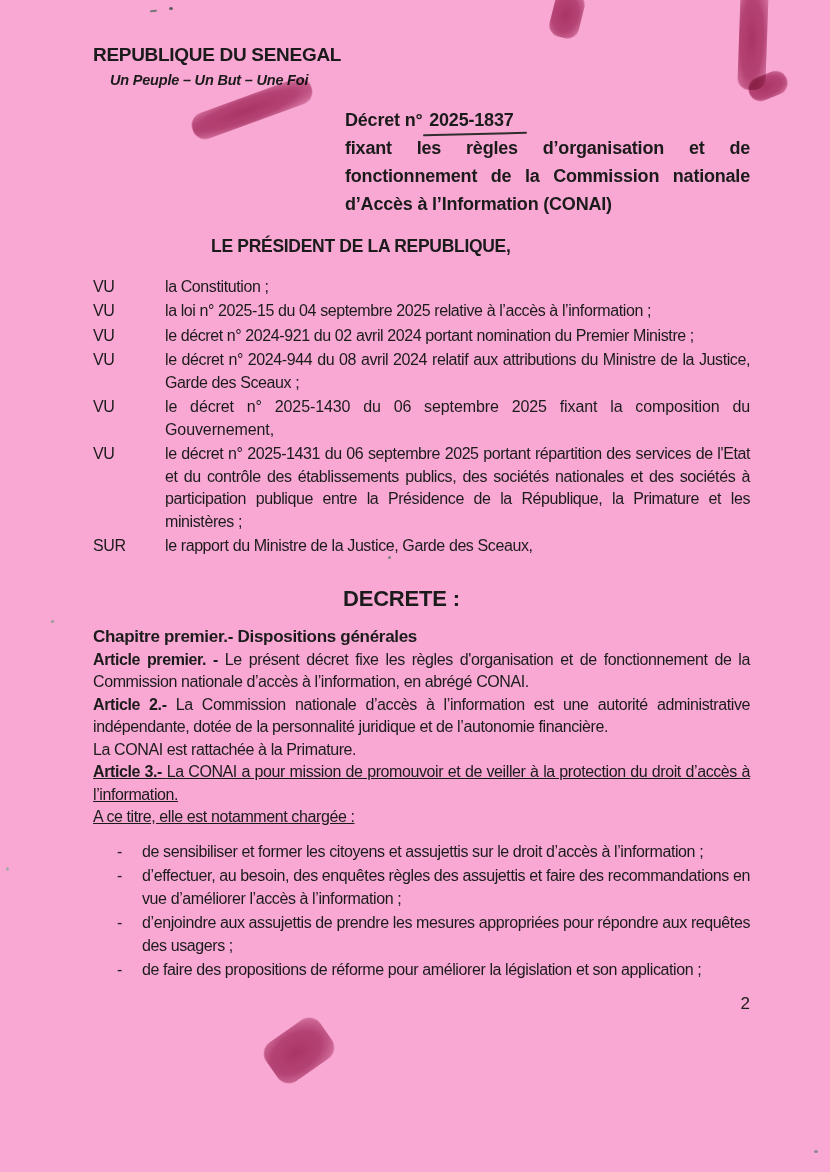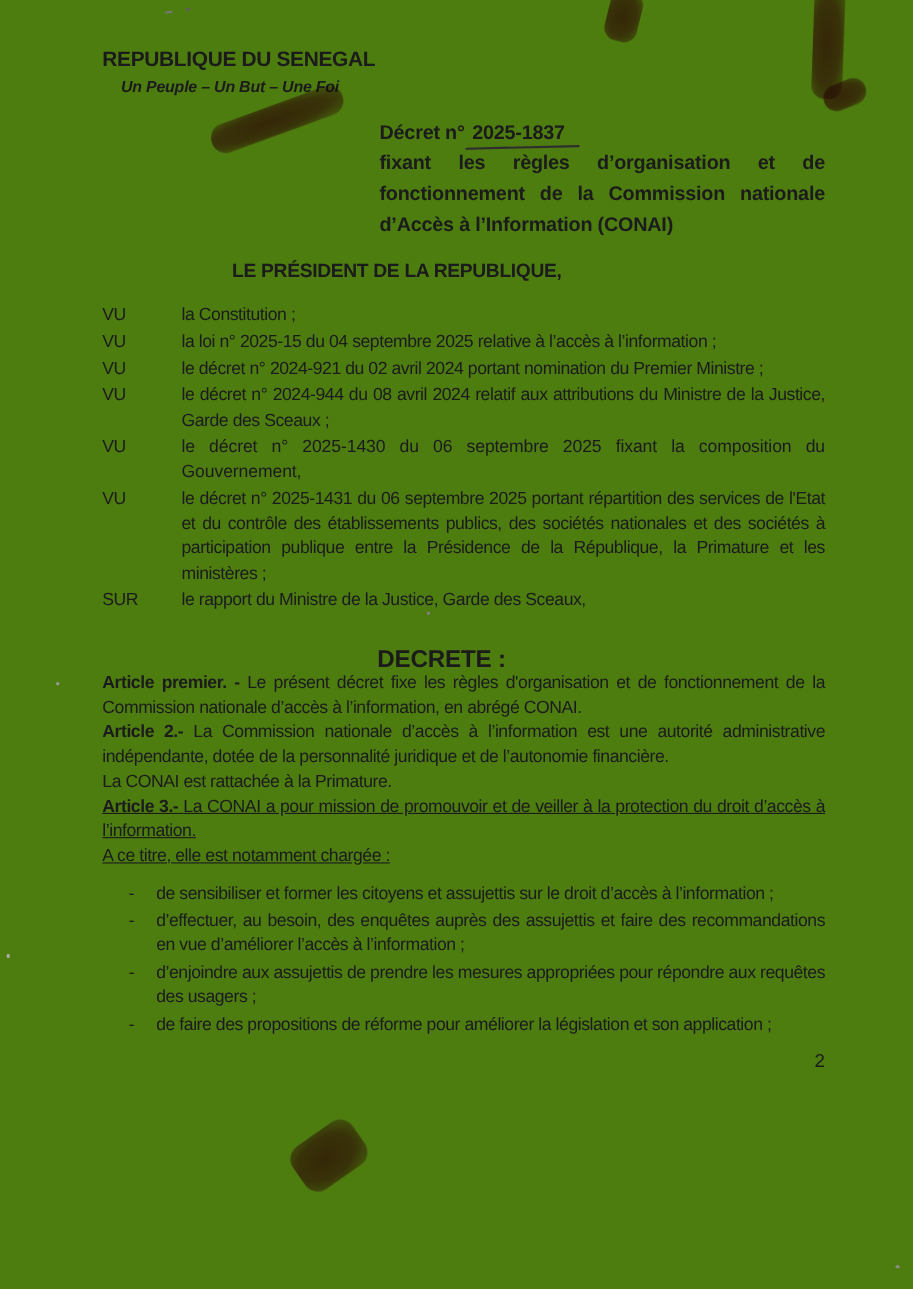--- a/index.html
+++ b/index.html
@@ -1,19 +1,19 @@
 <!DOCTYPE html>
 <html lang="fr"><head>
 <meta charset="utf-8">
 <style>
   html,body{margin:0;padding:0;background:#e8e8e8;}
   .page{
     position:relative;
     width:830px;height:1172px;
-    background:#4d7c0f;
+    background:#f9a8d4;
     font-family:"Liberation Sans",sans-serif;
     color:#1b1b1b;
     overflow:hidden;
   }
   .content{
     position:absolute;left:93px;top:0;width:657px;
     font-size:16px;line-height:22.5px;letter-spacing:-0.4px;
   }
   
   .country{margin-top:44px;font-size:19px;font-weight:bold;letter-spacing:-0.3px;}
@@ -117,39 +117,40 @@
         <div class="visa-text">le décret n° 2025-1431 du 06 septembre 2025 portant répartition des services de l'Etat et du contrôle des établissements publics, des sociétés nationales et des sociétés à participation publique entre la Présidence de la République, la Primature et les ministères ;</div>
       </div>
       <div class="visa">
         <div class="visa-label">SUR</div>
         <div class="visa-text">le rapport du Ministre de la Justice, Garde des Sceaux,</div>
       </div>
     </div>
 
     <div class="decrete">DECRETE :</div>
 
+    <div class="chapitre">Chapitre premier.- Dispositions générales</div>
 
     <div class="para"><span class="lbl">Article premier. -</span> <span>Le présent décret fixe les règles d'organisation et de fonctionnement de la Commission nationale d’accès à l’information, en abrégé CONAI.</span></div>
 
     <div class="para"><span class="lbl">Article 2.-</span> <span>La Commission nationale d’accès à l’information est une autorité administrative indépendante, dotée de la personnalité juridique et de l’autonomie financière.</span></div>
 
     <div class="para">La CONAI est rattachée à la Primature.</div>
 
     <div class="para para--tight"><span class="lbl">Article 3.-</span> <span>La CONAI a pour mission de promouvoir et de veiller à la protection du droit d’accès à l’information.</span></div>
 
     <div class="para para--tight">A ce titre, elle est notamment chargée :</div>
 
     <div class="missions">
       <div class="mission">
         <div class="mission-dash">-</div>
         <div class="mission-text">de sensibiliser et former les citoyens et assujettis sur le droit d’accès à l’information ;</div>
       </div>
       <div class="mission">
         <div class="mission-dash">-</div>
-        <div class="mission-text">d’effectuer, au besoin, des enquêtes auprès des assujettis et faire des recommandations en vue d’améliorer l’accès à l’information ;</div>
+        <div class="mission-text">d’effectuer, au besoin, des enquêtes règles des assujettis et faire des recommandations en vue d’améliorer l’accès à l’information ;</div>
       </div>
       <div class="mission">
         <div class="mission-dash">-</div>
         <div class="mission-text">d’enjoindre aux assujettis de prendre les mesures appropriées pour répondre aux requêtes des usagers ;</div>
       </div>
       <div class="mission">
         <div class="mission-dash">-</div>
         <div class="mission-text">de faire des propositions de réforme pour améliorer la législation et son application ;</div>
       </div>
     </div>

